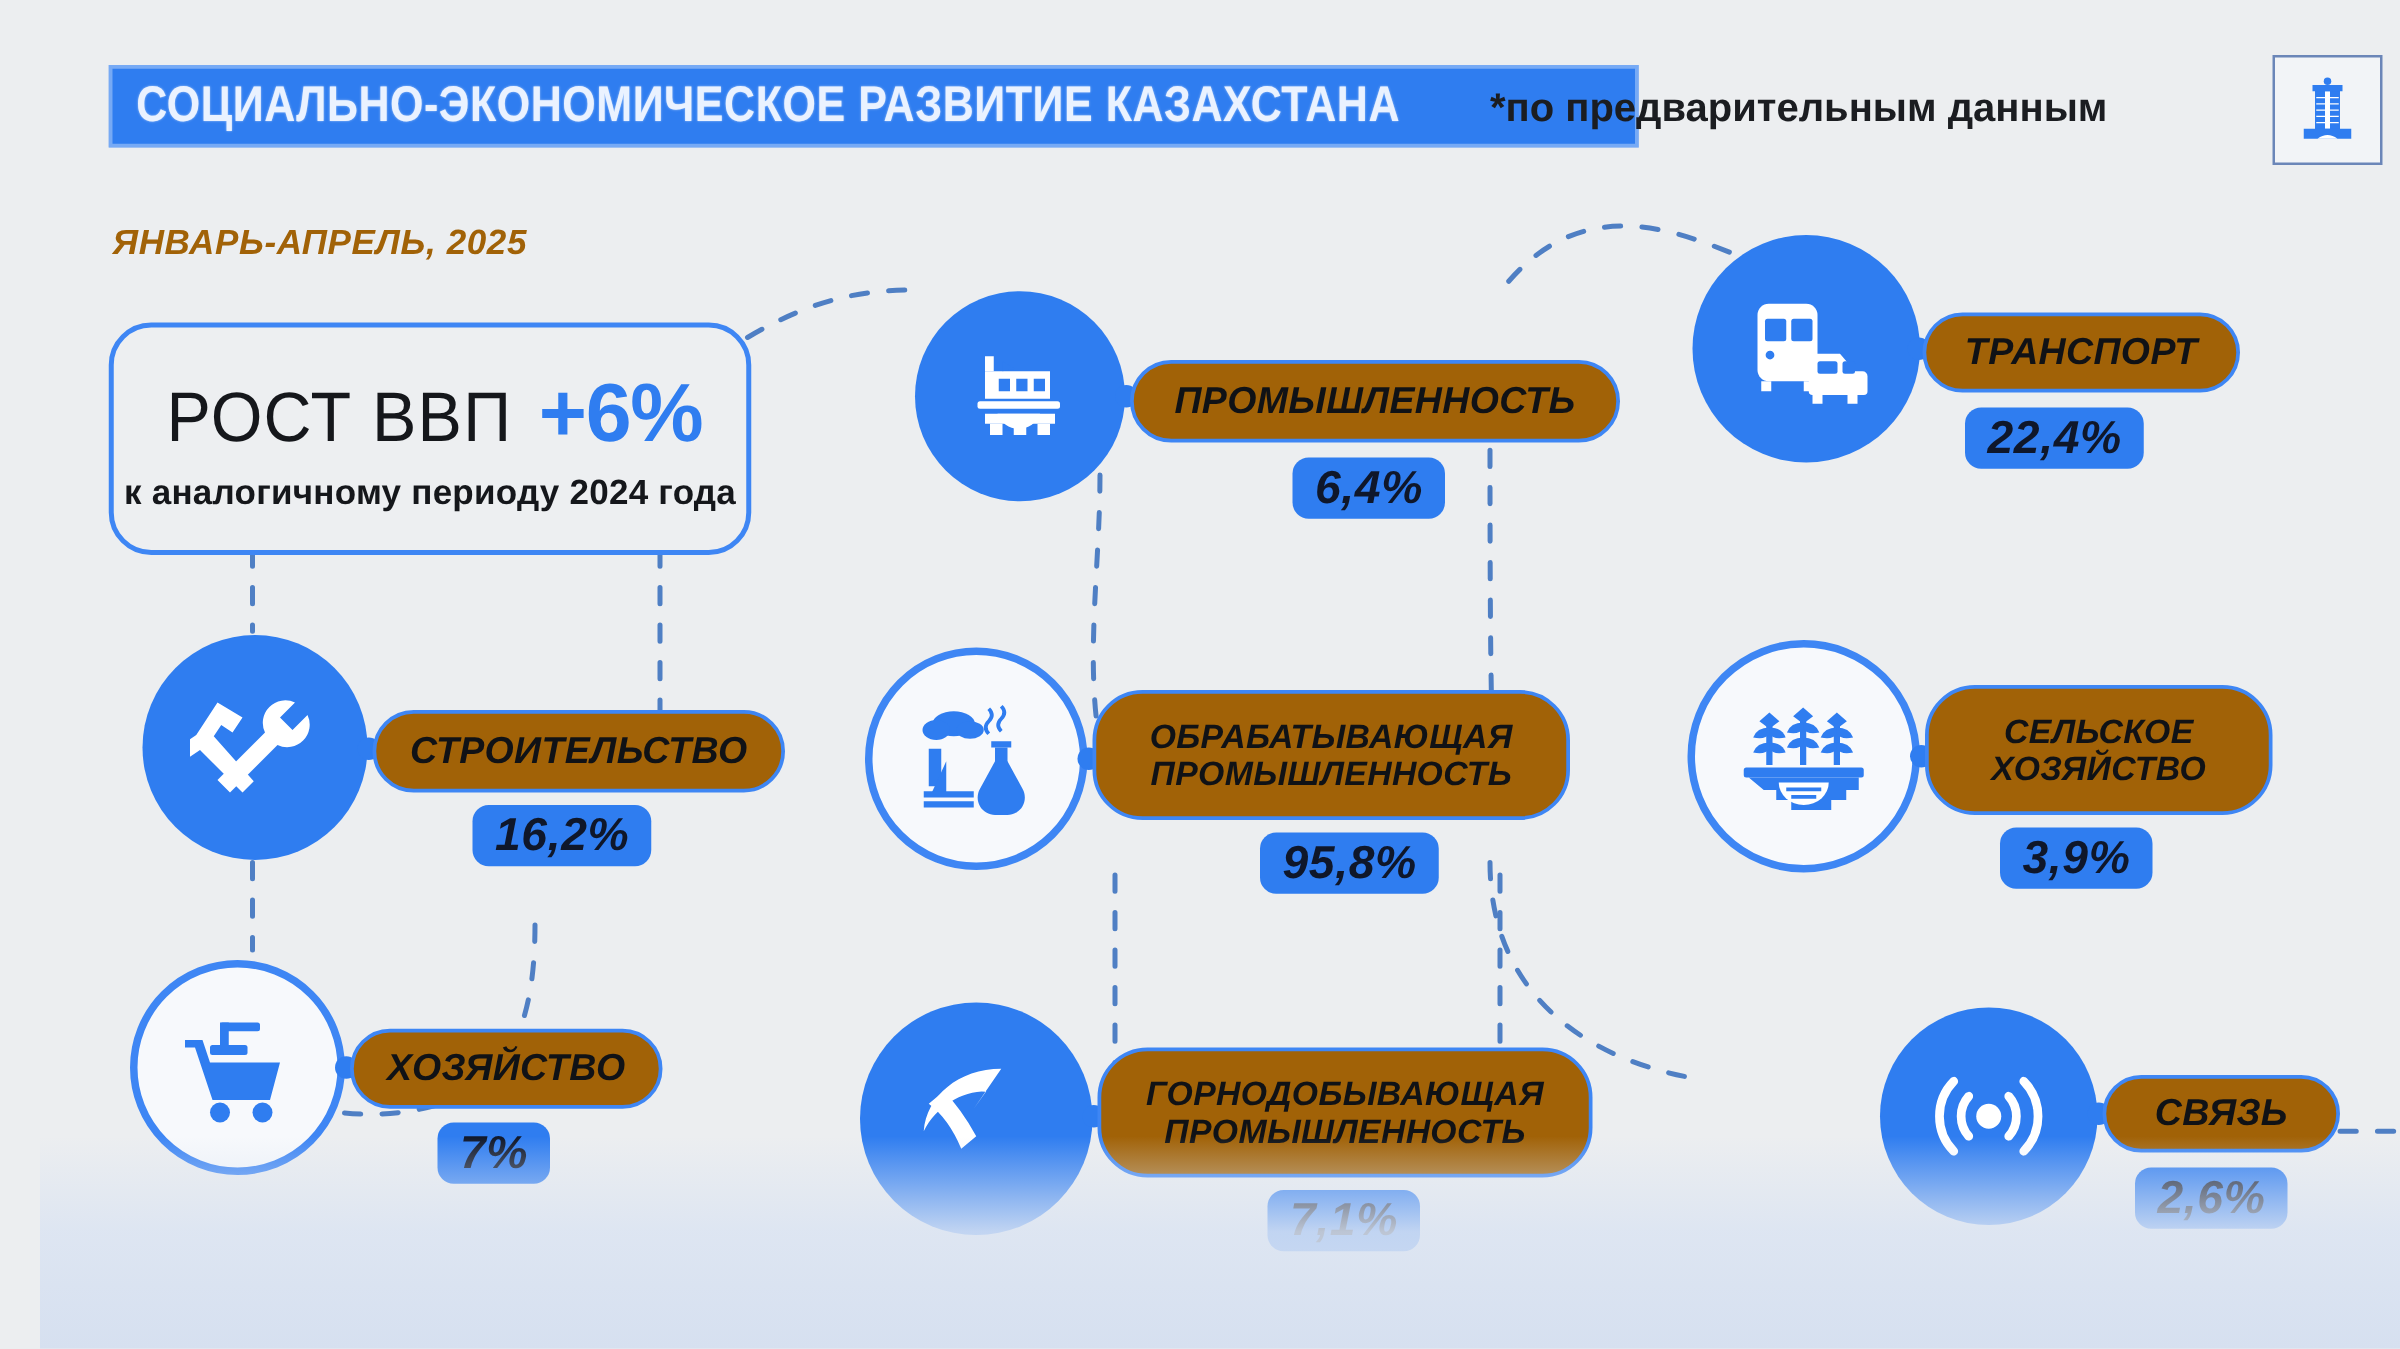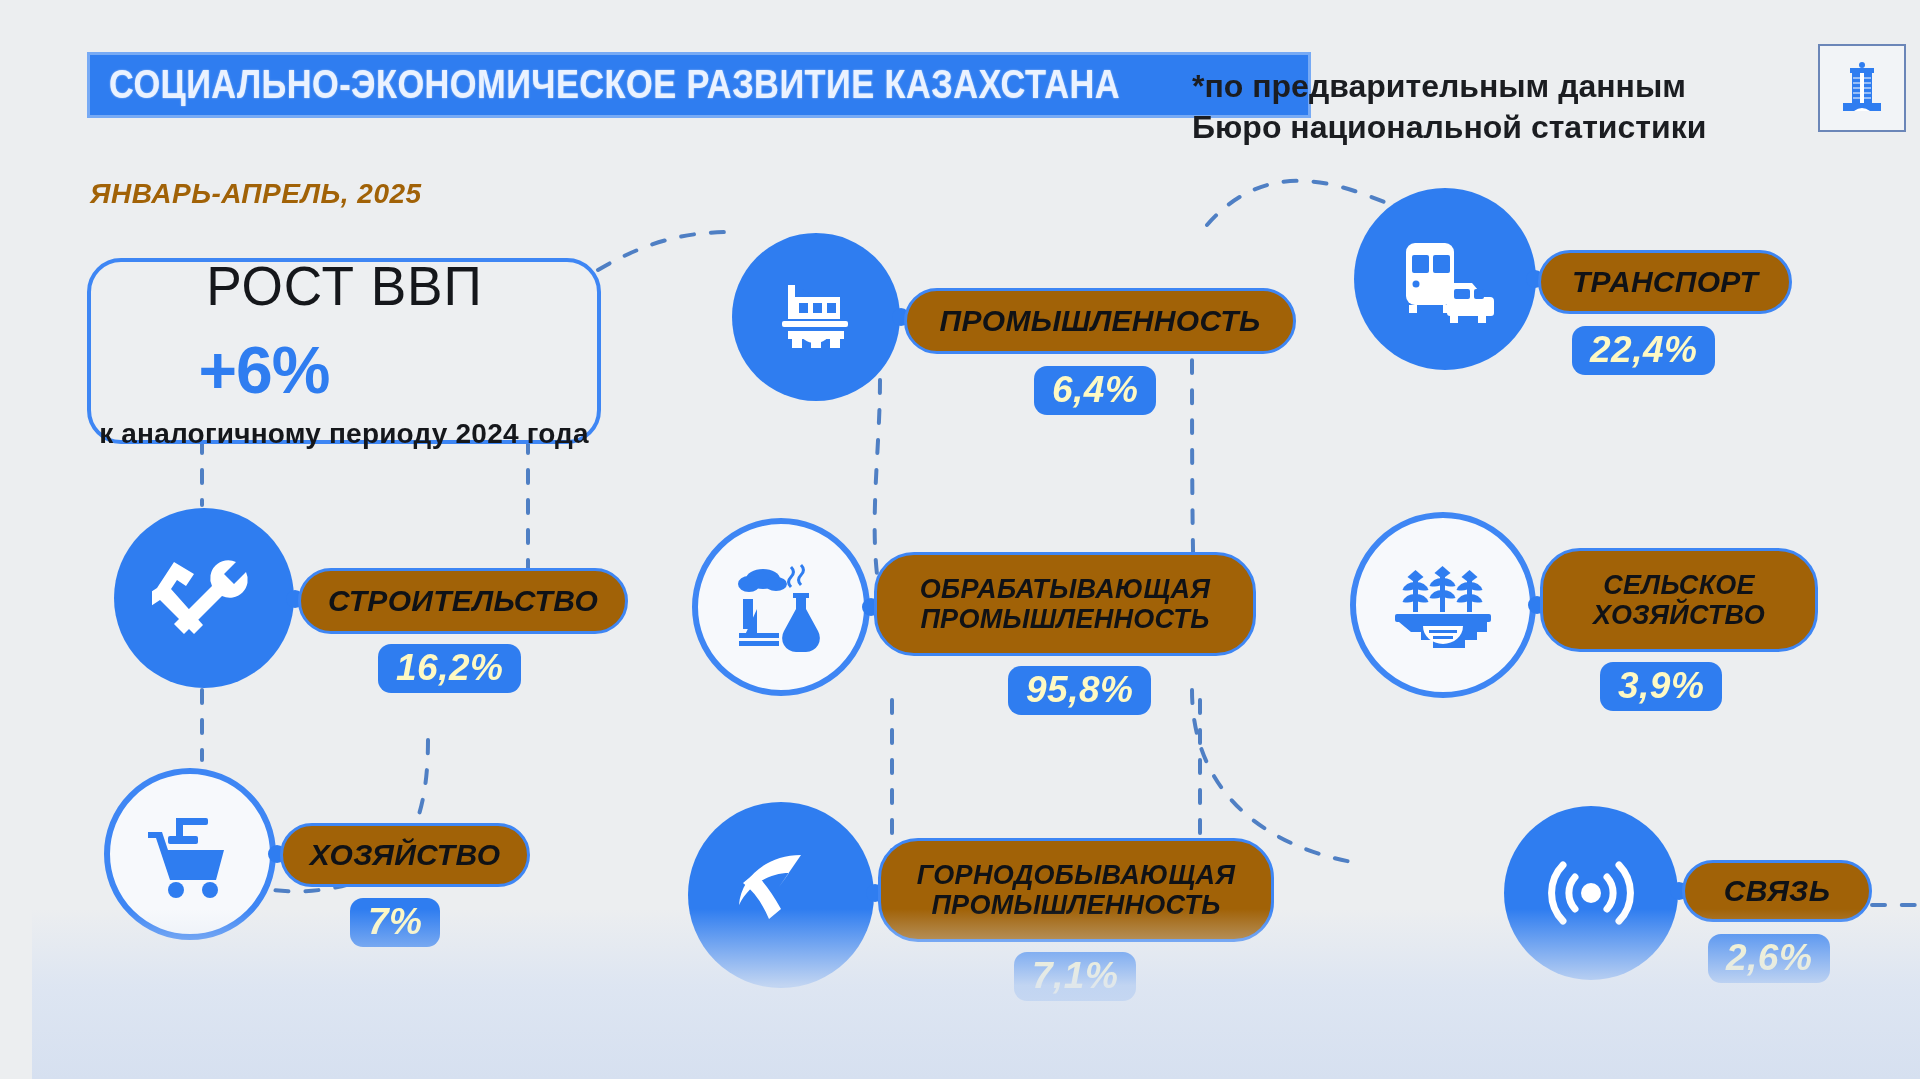--- a/index.html
+++ b/index.html
@@ -61,21 +61,21 @@
     position:absolute;left:55px;top:258px;
     width:506px;height:178px;
     border:4px solid #3e86f4;
     border-radius:34px;
     background:#edeff1;
     display:flex;flex-direction:column;
     align-items:center;justify-content:center;
   }
   .gdp-main{
     display:flex;align-items:baseline;justify-content:center;
-    gap:14px;white-space:nowrap;flex-direction:column;
+    gap:14px;white-space:nowrap;
   }
   .gdp-label{
     font-size:56px;color:#15171b;letter-spacing:1px;
     transform:scaleX(.95);
   }
   .gdp-value{
     font-size:66px;font-weight:bold;color:#2f7df0;letter-spacing:-1px;
   }
   .gdp-sub{
     margin-top:10px;
@@ -111,21 +111,21 @@
 
   .badge{
     position:absolute;
     background:#2f7df0;
     border-radius:13px;
     display:flex;align-items:center;justify-content:center;
     padding:5px 18px 7px;
     box-sizing:border-box;
   }
   .badge span{
-    color:#fef9c3;font-size:37px;font-weight:bold;font-style:italic;
+    color:#0f172a;font-size:37px;font-weight:bold;font-style:italic;
     letter-spacing:.5px;line-height:1;
   }
 
   
   .knob{
     position:absolute;width:18px;height:18px;border-radius:50%;
     background:#2f7df0;
   }
 
   svg.links{position:absolute;left:0;top:0;width:1920px;height:1079px;pointer-events:none;}
@@ -153,21 +153,20 @@
   </svg>
 
   <div class="title-bar">
     <span>СОЦИАЛЬНО-ЭКОНОМИЧЕСКОЕ РАЗВИТИЕ КАЗАХСТАНА</span>
   </div>
 
   <div class="subtitle">ЯНВАРЬ-АПРЕЛЬ, 2025</div>
 
   <div class="note">
     <div>*по предварительным данным</div>
-    <div>Бюро национальной статистики</div>
   </div>
 
   <div class="logo-box">
     <svg width="56" height="58" viewBox="0 0 56 58">
       <rect x="18" y="12" width="20" height="34" fill="#2f7df0"></rect>
       <rect x="26" y="14" width="4" height="30" fill="#ffffff"></rect>
       <rect x="16" y="9" width="24" height="5" fill="#2f7df0"></rect>
       <circle cx="28" cy="6" r="3" fill="#2f7df0"></circle>
       <rect x="9" y="44" width="38" height="8" fill="#2f7df0"></rect>
       <path d="M20 52 q8 -6 16 0 z" fill="#ffffff"></path>

